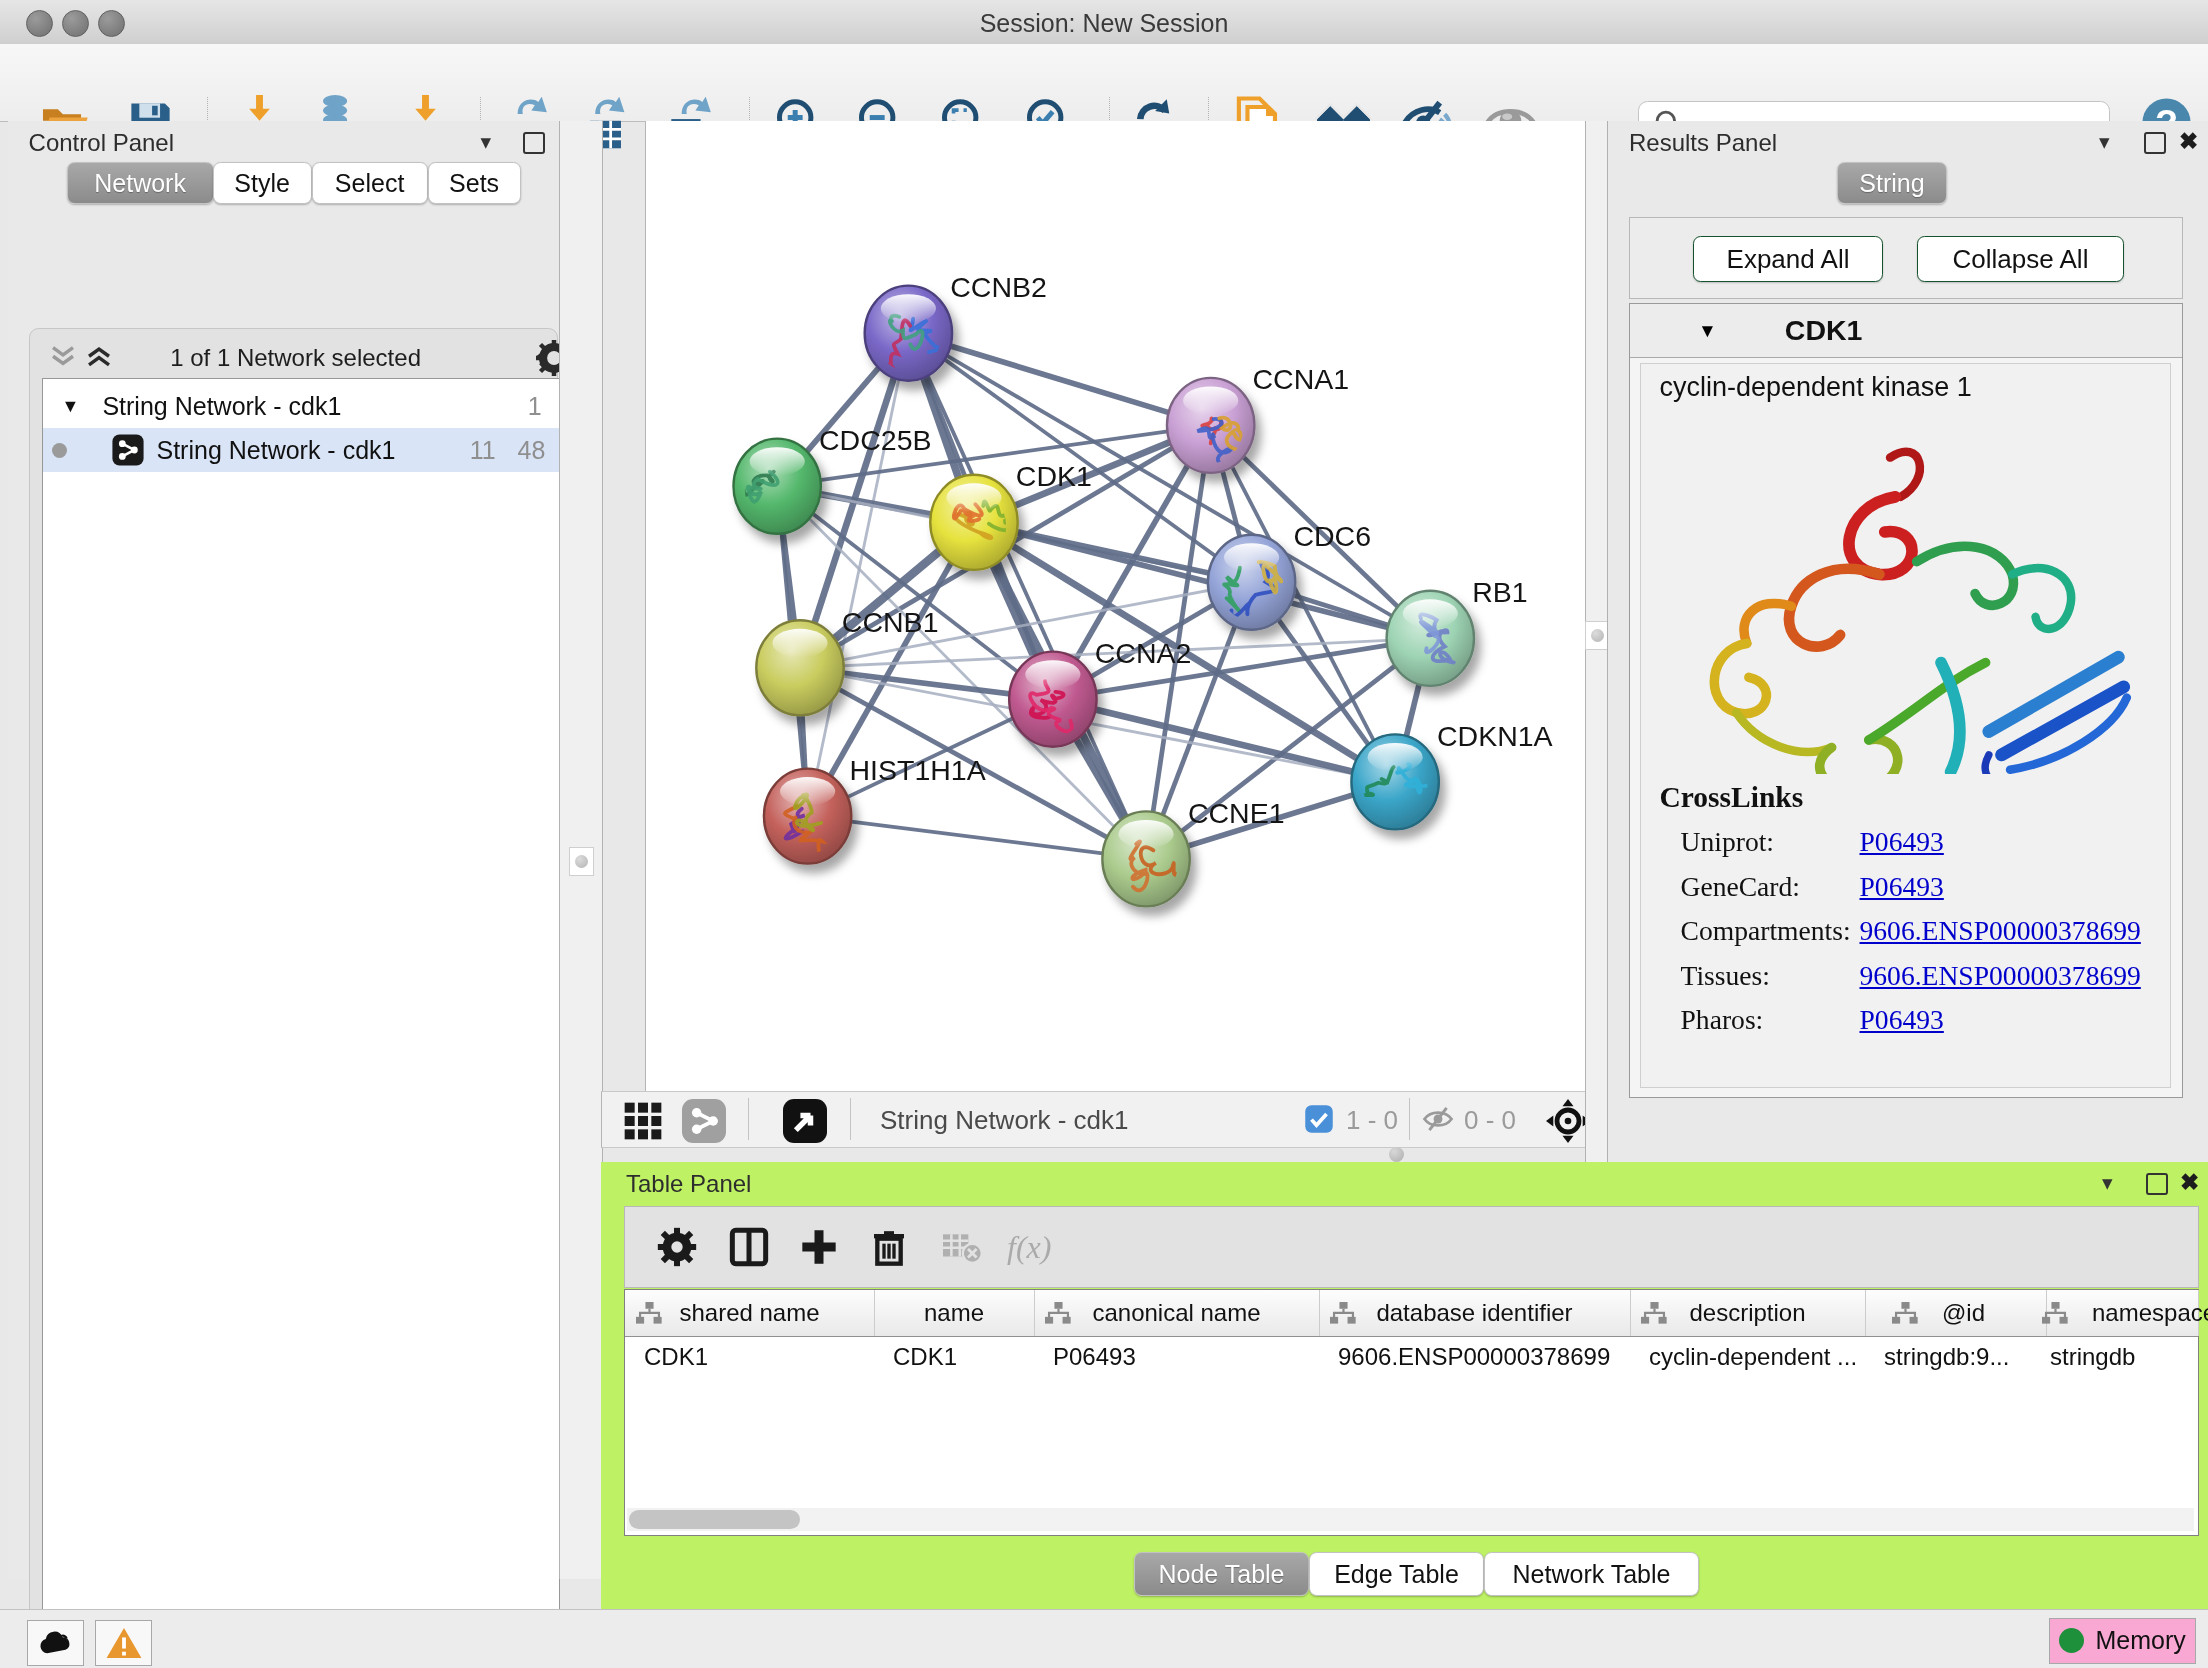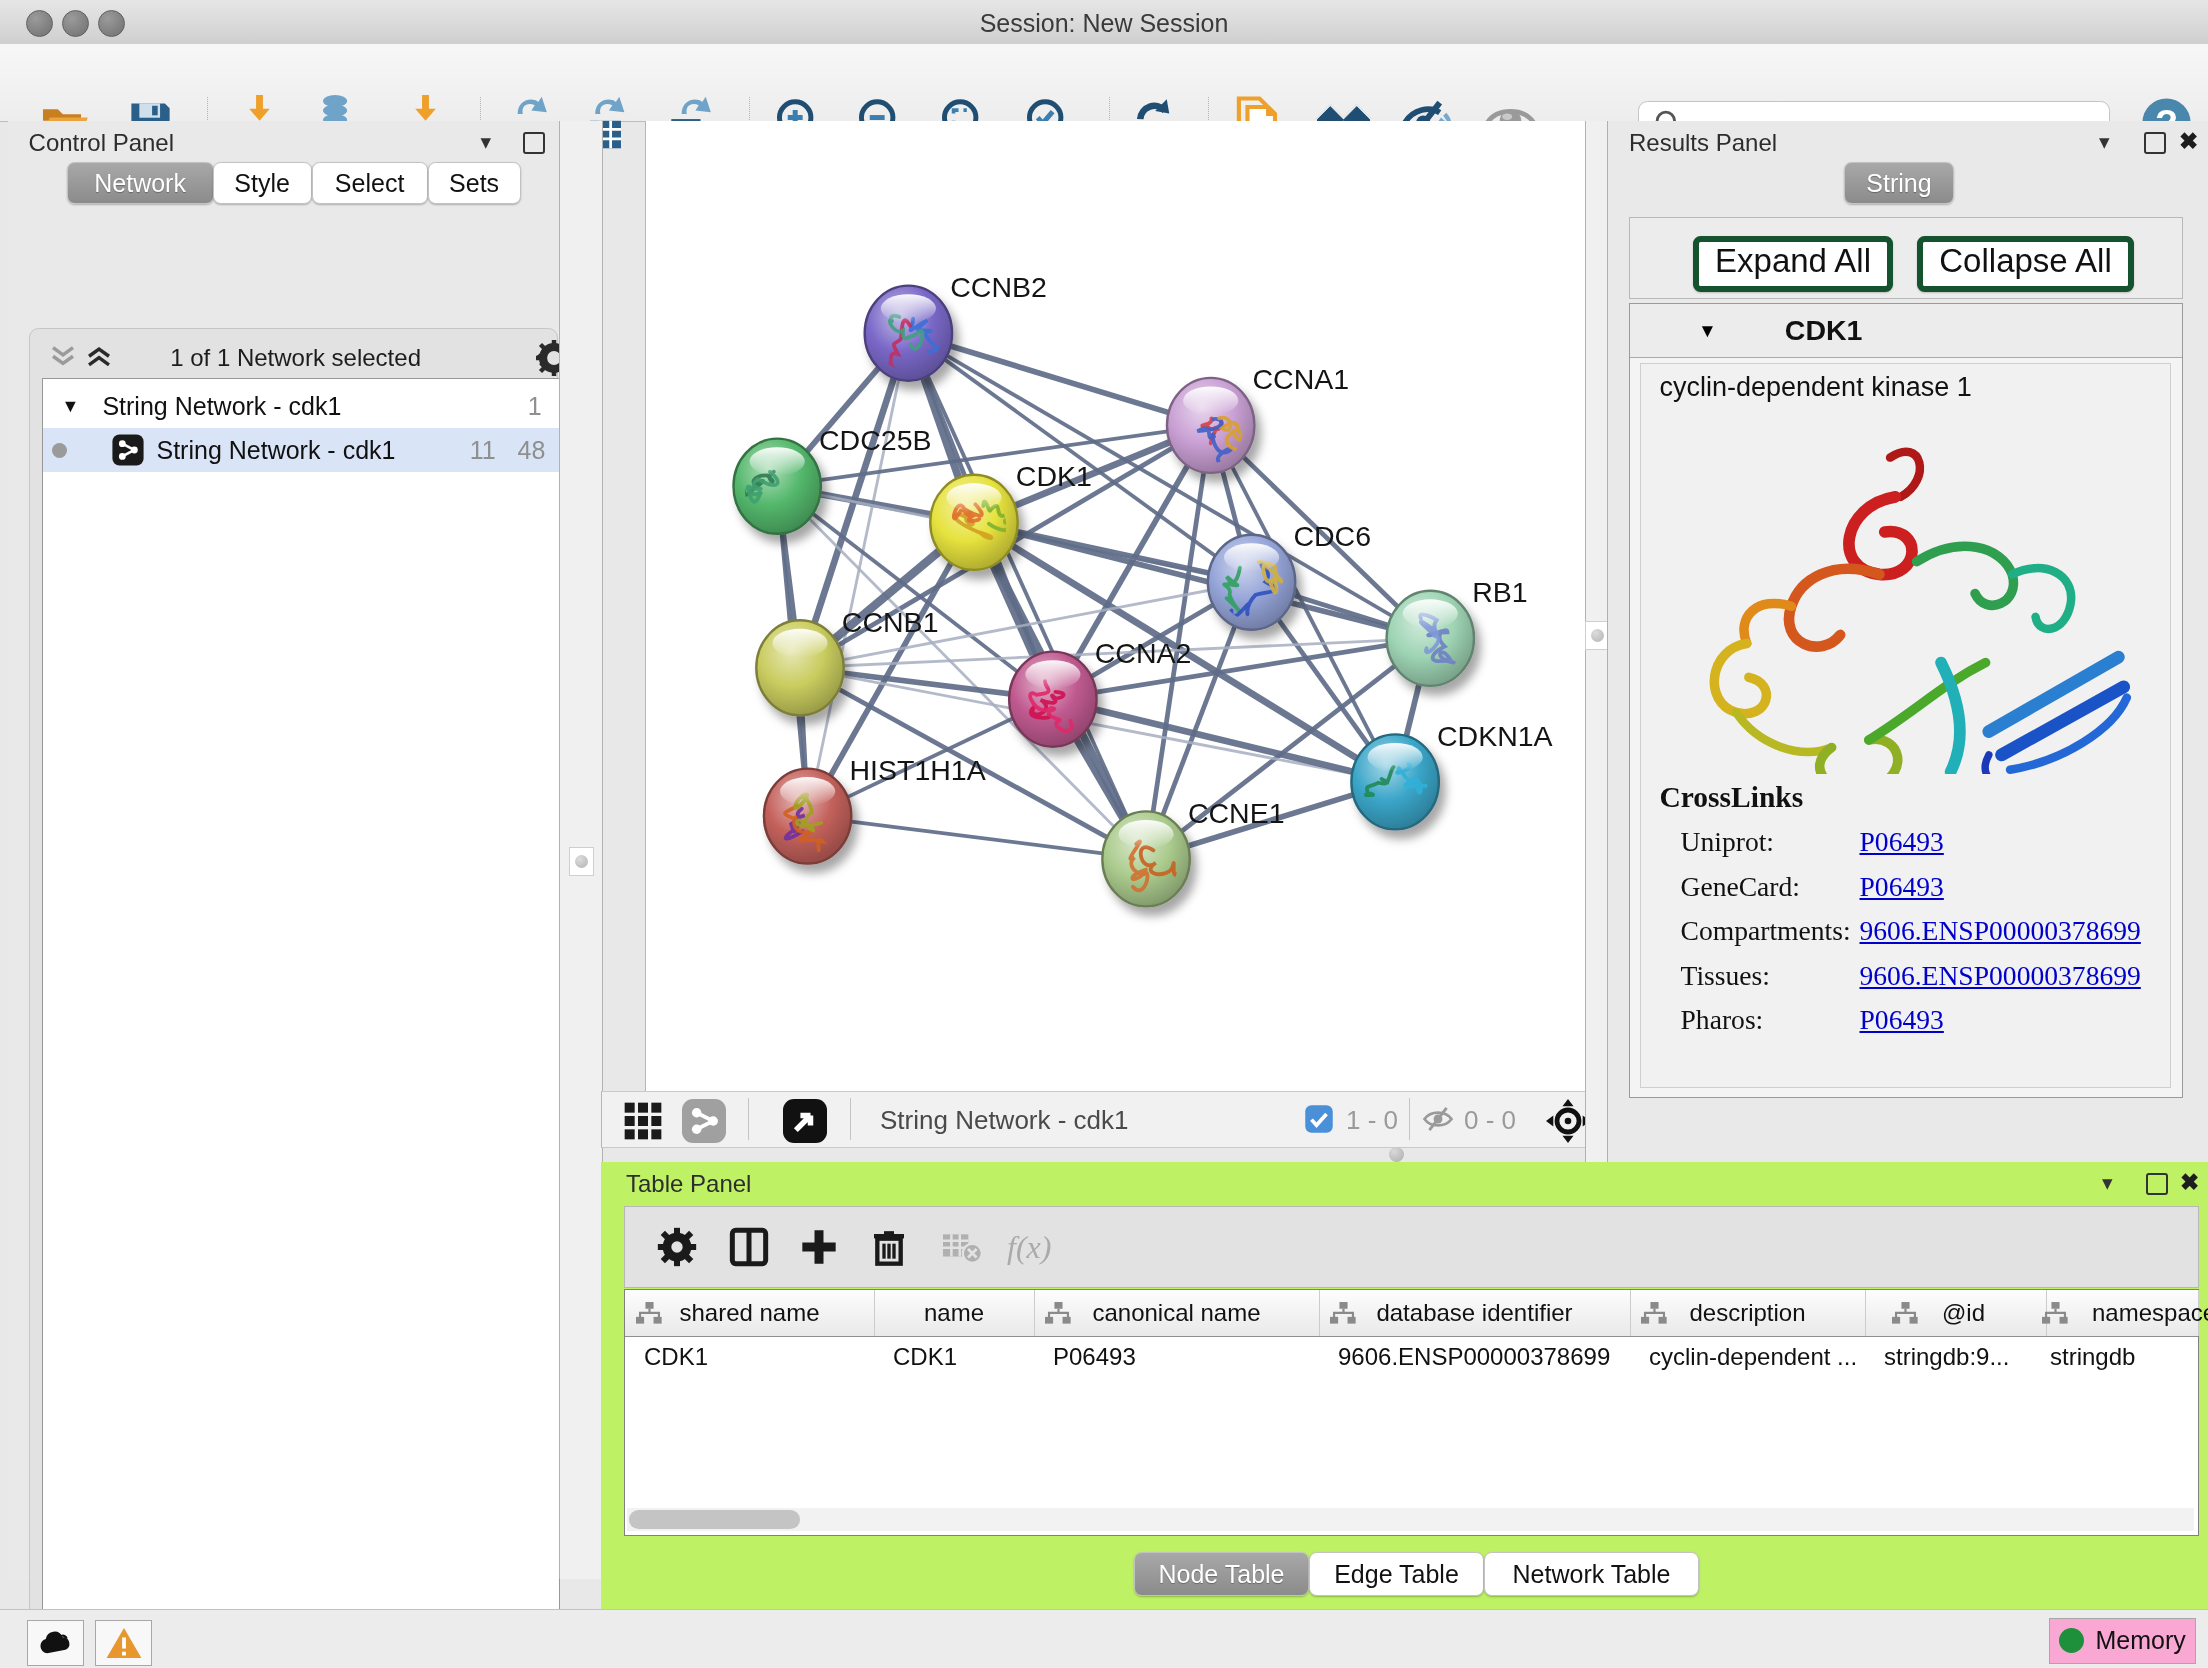--- a/index.html
+++ b/index.html
@@ -49,22 +49,22 @@
   .stripnum{position:absolute;top:13.3px;font-size:26px;color:#9a9a9a;}
   
   .vsplit{background:#f0f0f0;border-left:1px solid #b2b2b2;border-right:1px solid #b2b2b2;}
   .handlebox{position:absolute;width:23px;height:27px;background:#fff;border:1px solid #cfcfcf;
     display:flex;align-items:center;justify-content:center;}
   .handledot{width:13.3px;height:13.3px;border-radius:50%;background:radial-gradient(circle at 35% 30%,#dcdcdc,#b3b3b3);}
   
   #rpanel{left:1607px;top:121px;width:601px;height:1041px;background:#e9e9e9;border-left:1px solid #b0b0b0;}
   #rbtnbox{position:absolute;left:21px;top:96px;width:552px;height:80px;background:#ececec;
     border:1.9px solid #b8b8b8;}
-  .rbtn{position:absolute;top:18px;height:44px;background:#fff;border:6px solid #14532d;border-radius:7.6px;
-    font-size:33px;color:#111;display:flex;justify-content:center;
+  .rbtn{position:absolute;top:18px;height:44px;background:#fff;border:1px solid #14532d;border-radius:7.6px;
+    font-size:26px;color:#111;display:flex;align-items:center;justify-content:center;
     box-shadow:0 1px 1.9px rgba(0,0,0,.2);}
   #cdkbox{position:absolute;left:21px;top:182px;width:552px;height:793px;border:1.9px solid #9a9a9a;background:#f4f4f4;}
   #cdkhdr{position:absolute;left:0;top:0;width:100%;height:53px;background:#ececec;border-bottom:1px solid #aaa;
     display:flex;align-items:center;}
   #cdkname{font-size:28.5px;font-weight:bold;color:#111;}
   #cdkinner{position:absolute;left:9.5px;top:59px;width:529px;height:723px;background:#f1f1f1;border:1px solid #cfcfcf;}
   #cdkdesc{position:absolute;left:19px;top:7.6px;font-size:27px;color:#111;}
   #xlinks{position:absolute;left:19px;top:417px;font-family:"Liberation Serif",serif;color:#111;}
   #xlhead{font-size:29.5px;font-weight:bold;}
   .xrow{display:flex;margin-top:12.4px;}
@@ -643,21 +643,21 @@
     </div>
 
   <div id="rpanel" class="abs">
     <div class="abs" style="left:21px;top:7.6px">
       <span class="ptitle">Results Panel</span>
     </div>
     <span class="abs picon" style="left:491px;top:9.5px">▾</span>
     <span class="abs sqicon" style="left:536px;top:11.4px"></span>
     <span class="abs xicon" style="left:571px;top:6.7px">✖</span>
 
-    <div class="tab sel" style="left:236px;top:41px;width:108px">
+    <div class="tab sel" style="left:229px;top:41px;width:108px">
       <span>String</span>
     </div>
 
     <div id="rbtnbox">
       <div class="rbtn" style="left:63px;width:188px">
           <span>Expand All</span>
         </div>
       <div class="rbtn" style="left:287px;width:205px">
           <span>Collapse All</span>
         </div>

